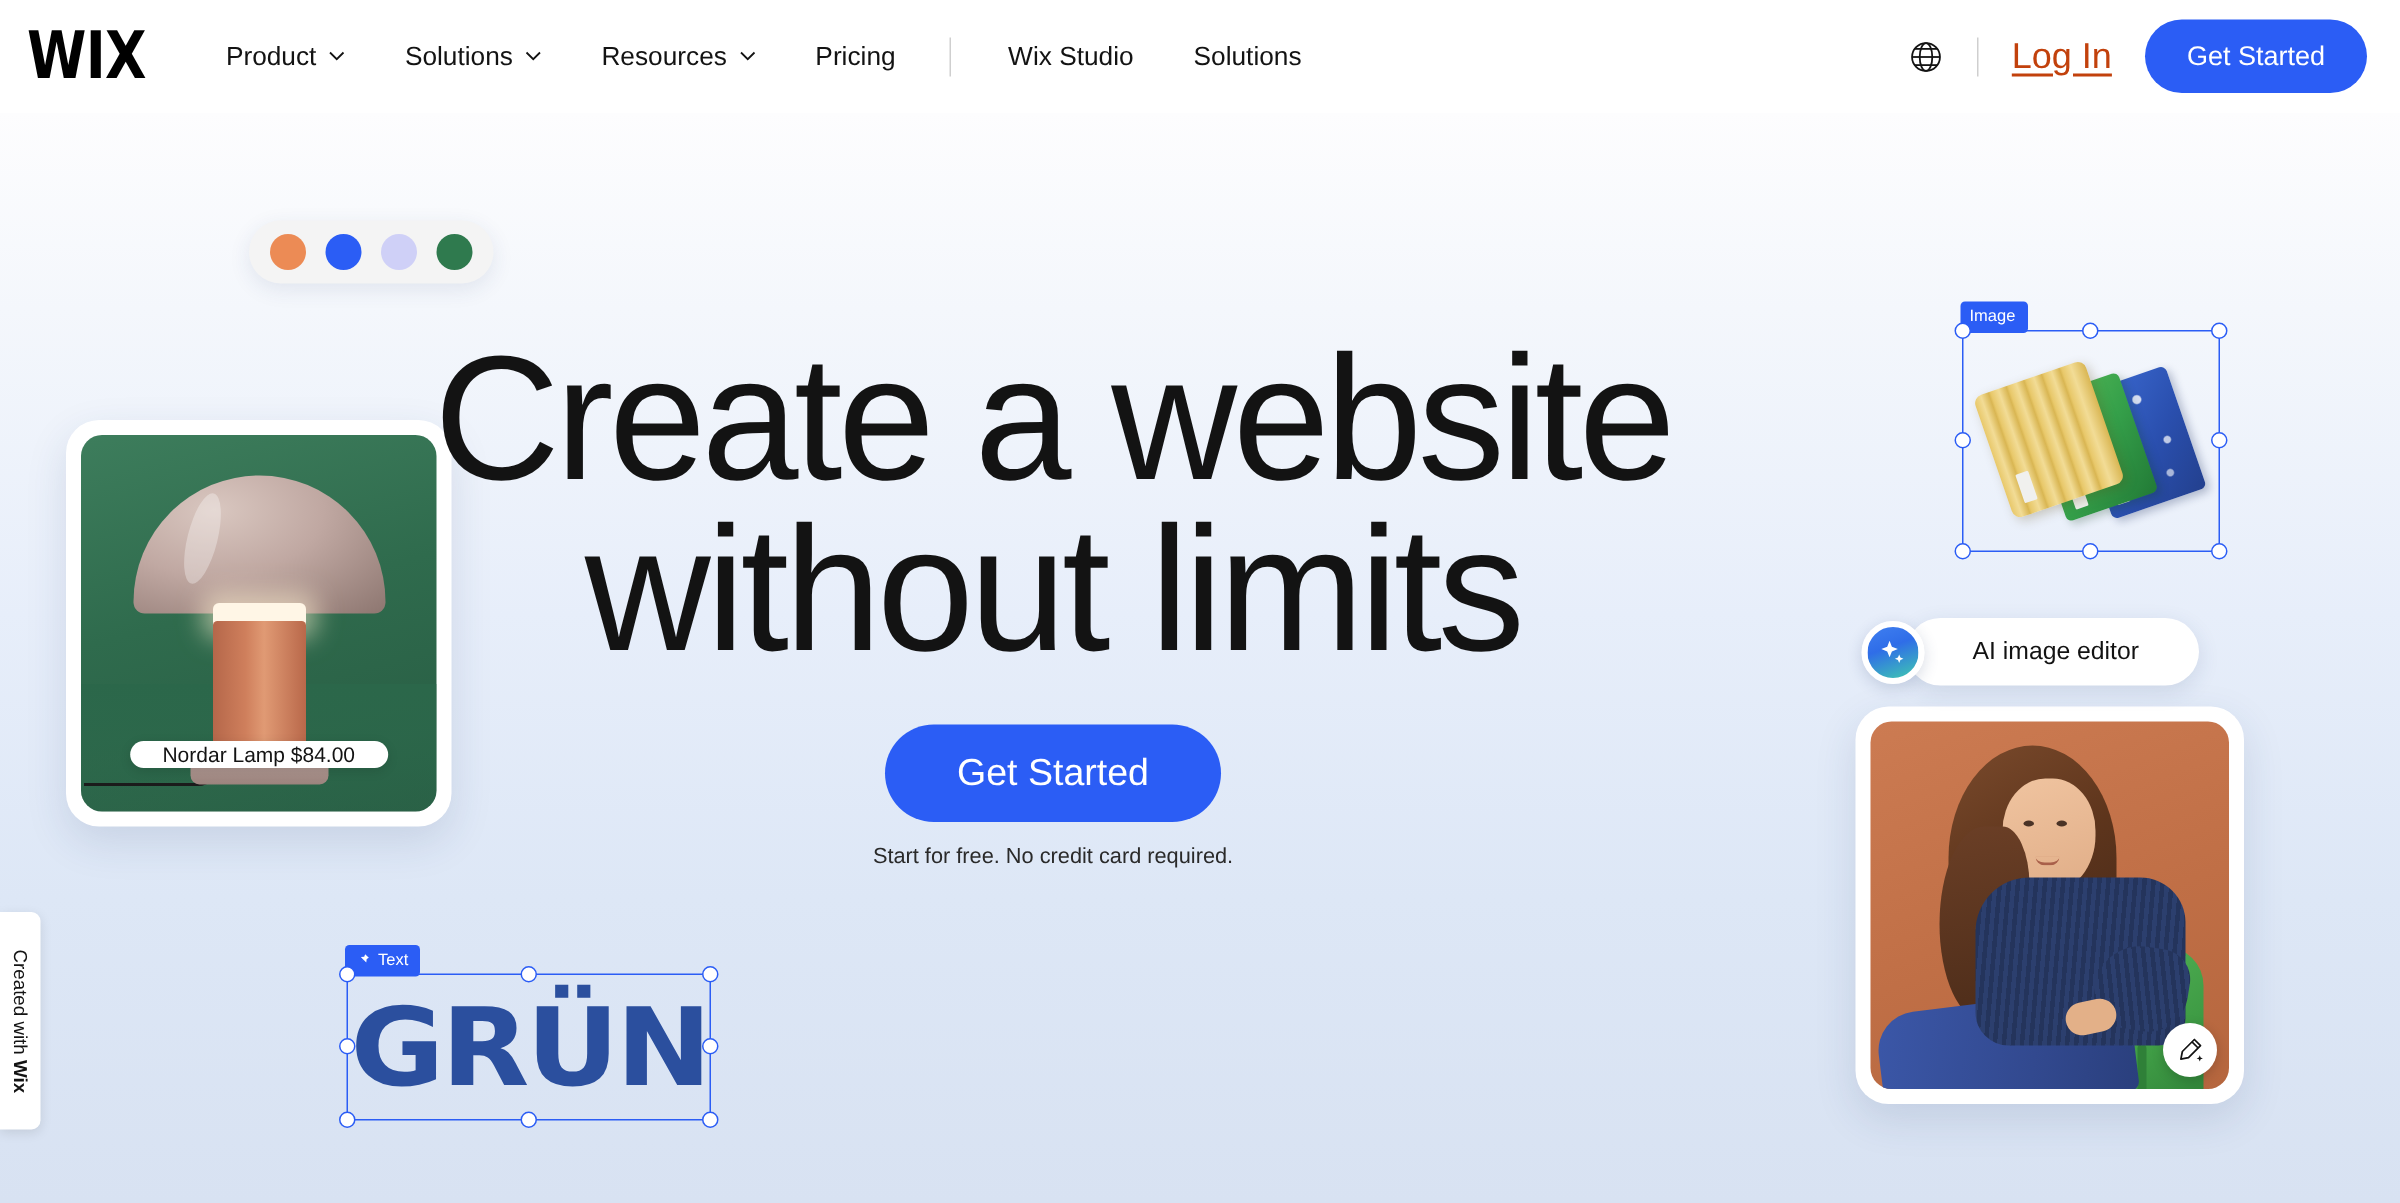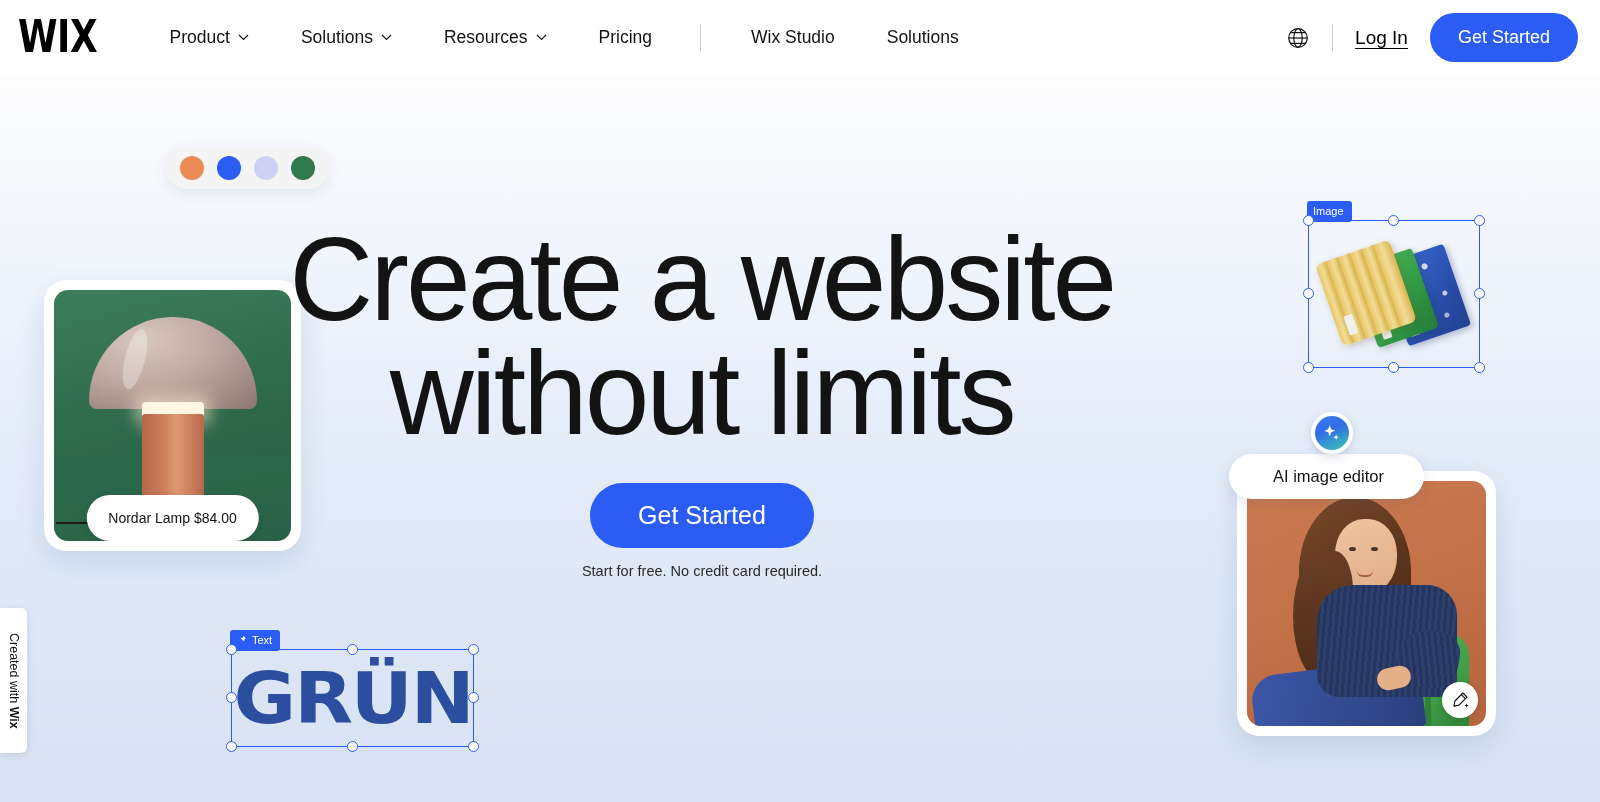--- a/index.html
+++ b/index.html
@@ -23,41 +23,41 @@
     margin-left: 18px;
     font-family: "DejaVu Sans", sans-serif;
     font-weight: 700;
     font-size: 37px;
     letter-spacing: -0.5px;
     color: #000000;
     line-height: 1;
     transform: scaleY(1.18) scaleX(0.97);
     transform-origin: left center;
   }
-  .nav { display: flex; align-items: center; margin-left: 70px; gap: 12px; }
+  .nav { display: flex; align-items: center; margin-left: 51px; }
   .nav-item {
     display: flex; align-items: center; gap: 8px;
     font-size: 17.5px; color: #131313;
     margin-right: 40px; white-space: nowrap;
     cursor: pointer;
   }
   .nav-item.tight { margin-right: 36px; }
   .chev { display: block; width: 11px; height: 7px; }
   .nav-divider {
     width: 1px; height: 26px; background: #cfcfcf;
     margin: 0 38px 0 0;
   }
   .header-right {
     margin-left: auto; display: flex; align-items: center;
     padding-right: 22px; gap: 0;
   }
   .globe { width: 24px; height: 24px; cursor: pointer; }
   .hdr-divider { width: 1px; height: 26px; background: #cfcfcf; margin: 0 22px; }
   .login {
-    font-size: 19px; color: #000000;
+    font-size: 24px; color: #c2410c;
     text-decoration: underline; text-underline-offset: 4px;
     cursor: pointer; white-space: nowrap;
   }
   .btn-primary {
     margin-left: 22px;
     background: #2b5df5;
     color: #ffffff;
     font-size: 18px;
     border: none; border-radius: 999px;
     padding: 14px 28px;
@@ -173,25 +173,25 @@
     background: linear-gradient(180deg,#c2aaa4,#9b837d);
     border-radius: 8px 8px 6px 6px;
   }
   .lamp-cord {
     position: absolute; left: 2px; top: 212px; width: 90px; height: 22px;
     border-bottom: 2.5px solid #1b1b1b;
     border-right: 2.5px solid #1b1b1b;
     border-radius: 0 0 14px 0;
   }
   .price-pill {
-    position: absolute; left: 50%; bottom: 0;
+    position: absolute; left: 50%; bottom: 29px;
     transform: translateX(-50%);
     background: #ffffff;
     border-radius: 999px;
-    padding: 15px 22px;
+    padding: 1px 22px;
     font-size: 14px;
     color: #131313;
     white-space: nowrap;
     box-shadow: 0 2px 8px rgba(0,0,0,0.12);
   }
 
   
   .swatches {
     position: absolute; left: 166px; top: 72px;
     background: #f4f4f4;
@@ -291,21 +291,20 @@
   .book-label {
     position: absolute; width: 9px; height: 20px;
     background: #f0f0ee; border-radius: 1px;
   }
 
   
   .ai-pill {
     position: absolute; left: 1241px; top: 337px;
     display: flex; align-items: center;
     z-index: 25;
-    flex-direction: column;
   }
   .ai-badge {
     width: 42px; height: 42px; border-radius: 50%;
     background: linear-gradient(160deg,#3f7ff0 0%, #2f6de8 40%, #3fc9b0 100%);
     border: 4px solid #ffffff;
     display: flex; align-items: center; justify-content: center;
     box-shadow: 0 3px 10px rgba(40,60,110,0.18);
     position: relative; z-index: 2;
   }
   .ai-text {

